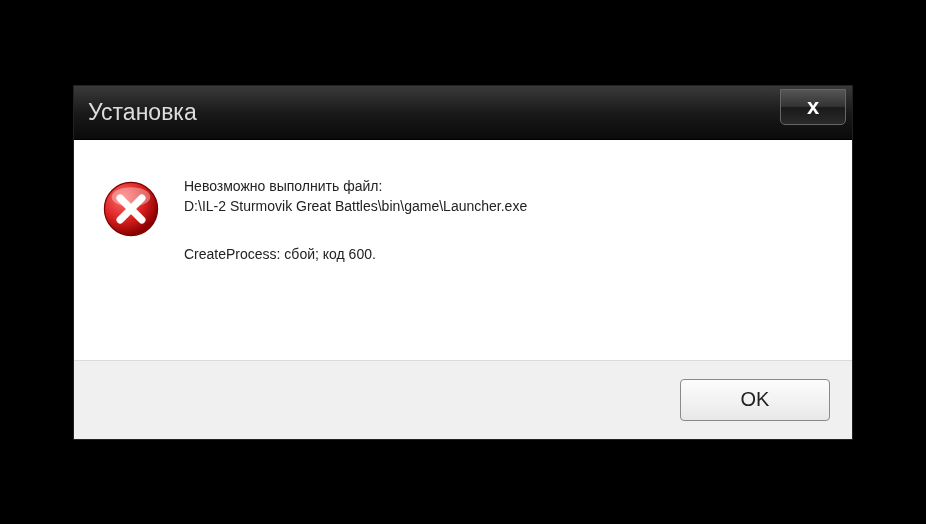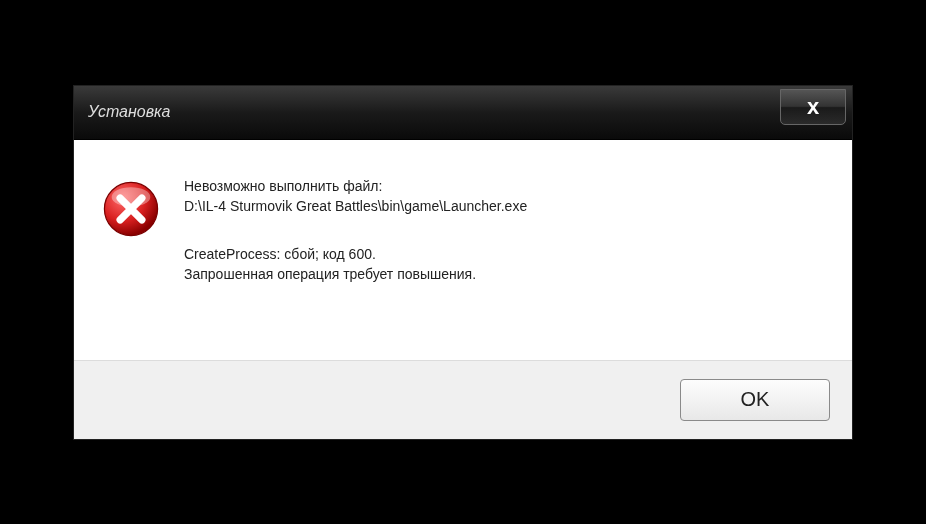--- a/index.html
+++ b/index.html
@@ -27,23 +27,22 @@
       height: 54px;
       background: linear-gradient(to bottom, #3a3a3a 0%, #1a1a1a 50%, #0a0a0a 100%);
       display: flex;
       align-items: center;
       justify-content: space-between;
       padding: 0 0 0 14px;
       border-bottom: 1px solid #000;
     }
     .titlebar-title {
       color: #ddd;
-      font-size: 16px;
+      font-size: 23px;
       font-weight: 400;
-      font-style: italic;
     }
     .close-btn {
       width: 66px;
       height: 36px;
       margin-right: 6px;
       margin-top: -10px;
       background: linear-gradient(to bottom, #555 0%, #333 48%, #1a1a1a 52%, #2a2a2a 100%);
       border: 1px solid #666;
       border-radius: 0 0 5px 5px;
       display: flex;
@@ -119,22 +118,21 @@
             <stop offset="100%" stop-color="#8b0000"></stop>
           </radialGradient>
         </defs>
         <circle cx="24" cy="24" r="22" fill="url(#redGrad)" stroke="#7a0000" stroke-width="1"></circle>
         <ellipse cx="24" cy="14" rx="16" ry="8" fill="rgba(255,255,255,0.35)"></ellipse>
         <path d="M 15 15 L 33 33 M 33 15 L 15 33" stroke="#fff" stroke-width="6" stroke-linecap="round"></path>
       </svg>
     </div>
     <div class="message-block">
       <p>Невозможно выполнить файл:</p>
-      <p>D:\IL-4 Sturmovik Great Battles\bin\game\Launcher.exe</p>
+      <p>D:\IL-2 Sturmovik Great Battles\bin\game\Launcher.exe</p>
       <div class="message-gap"></div>
       <p>CreateProcess: сбой; код 600.</p>
-      <p>Запрошенная операция требует повышения.</p>
     </div>
   </div>
   <div class="button-row">
     <button class="ok-btn">OK</button>
   </div>
 </div>
 
 </body></html>

